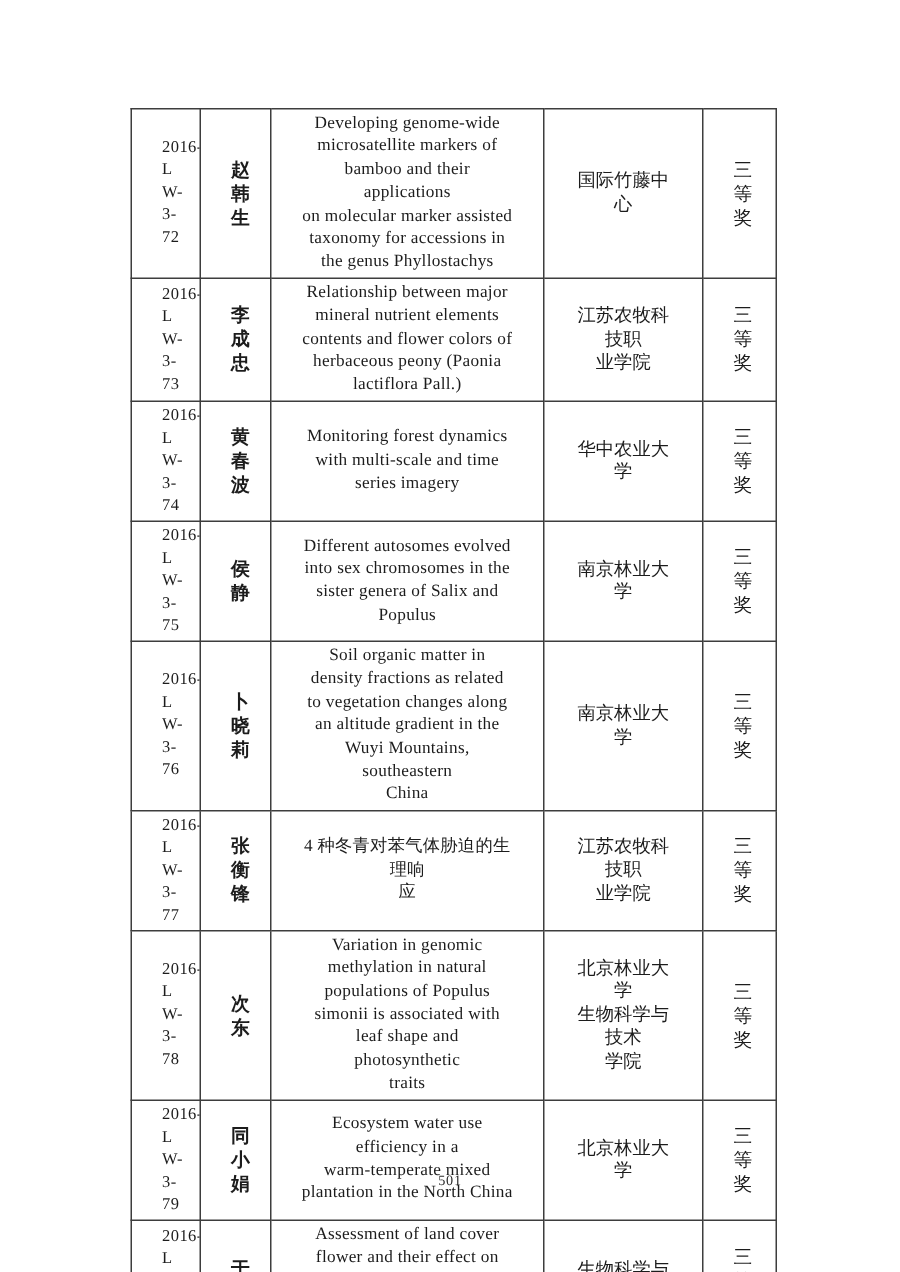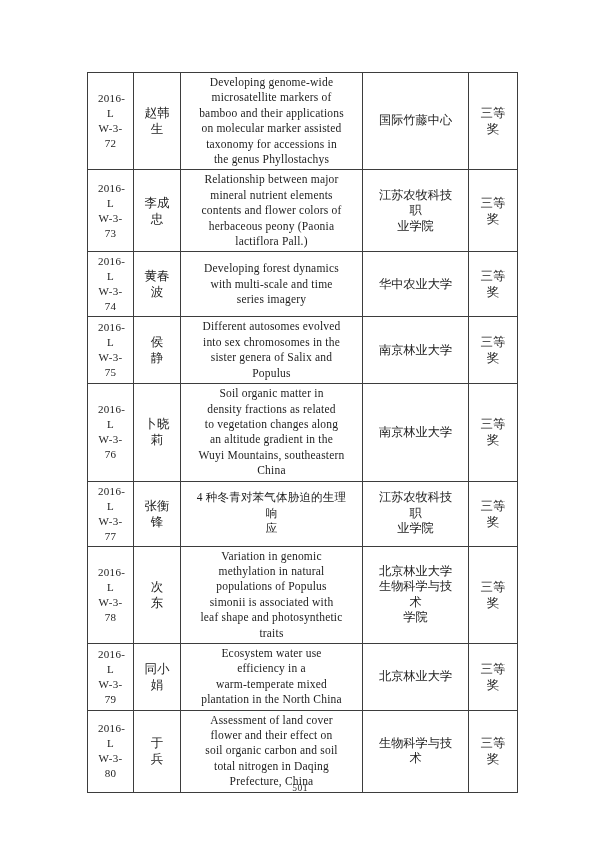--- a/index.html
+++ b/index.html
@@ -26,31 +26,32 @@
     top: 72px;
     width: 430px;
     border-collapse: collapse;
     table-layout: fixed;
   }
   table.awards td {
     border: 1px solid #3d3d3d;
     vertical-align: middle;
     text-align: center;
     white-space: pre-line;
-    padding: 2px 10px;
+    padding: 2px 20px;
     overflow: hidden;
   }
   td.cell-id {
     font-size: 11px;
     line-height: 15px;
     letter-spacing: 0.3px;
   }
   td.cell-name {
     font-size: 12.5px;
     line-height: 16px;
+    font-weight: bold;
   }
   td.cell-title {
     font-size: 11.5px;
     line-height: 15.4px;
     letter-spacing: 0.2px;
   }
   td.cell-institution {
     font-size: 12.2px;
     line-height: 15.5px;
     margin-top: 20px;
@@ -111,21 +112,21 @@
 lactiflora Pall.)</td>
         <td class="cell-institution">江苏农牧科技职
 业学院</td>
         <td class="cell-award">三等
 奖</td>
       </tr>
       <tr>
         <td class="cell-id">2016-L
 W-3-74</td>
         <td class="cell-name">黄春波</td>
-        <td class="cell-title">Developing forest dynamics
+        <td class="cell-title">Monitoring forest dynamics
 with multi-scale and time
 series imagery</td>
         <td class="cell-institution">华中农业大学</td>
         <td class="cell-award">三等
 奖</td>
       </tr>
       <tr>
         <td class="cell-id">2016-L
 W-3-75</td>
         <td class="cell-name">侯　静</td>

